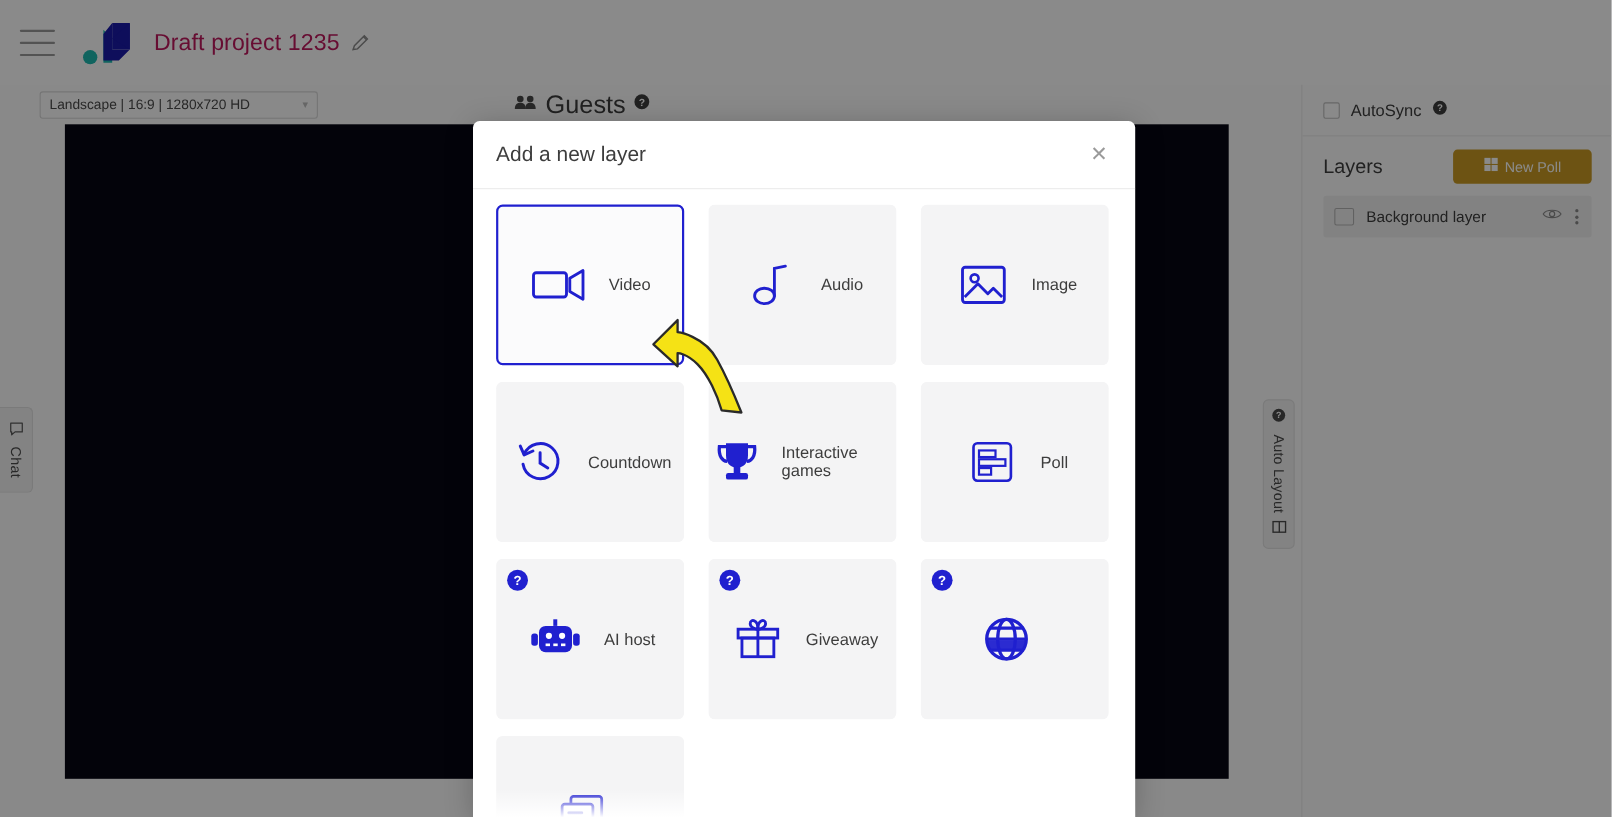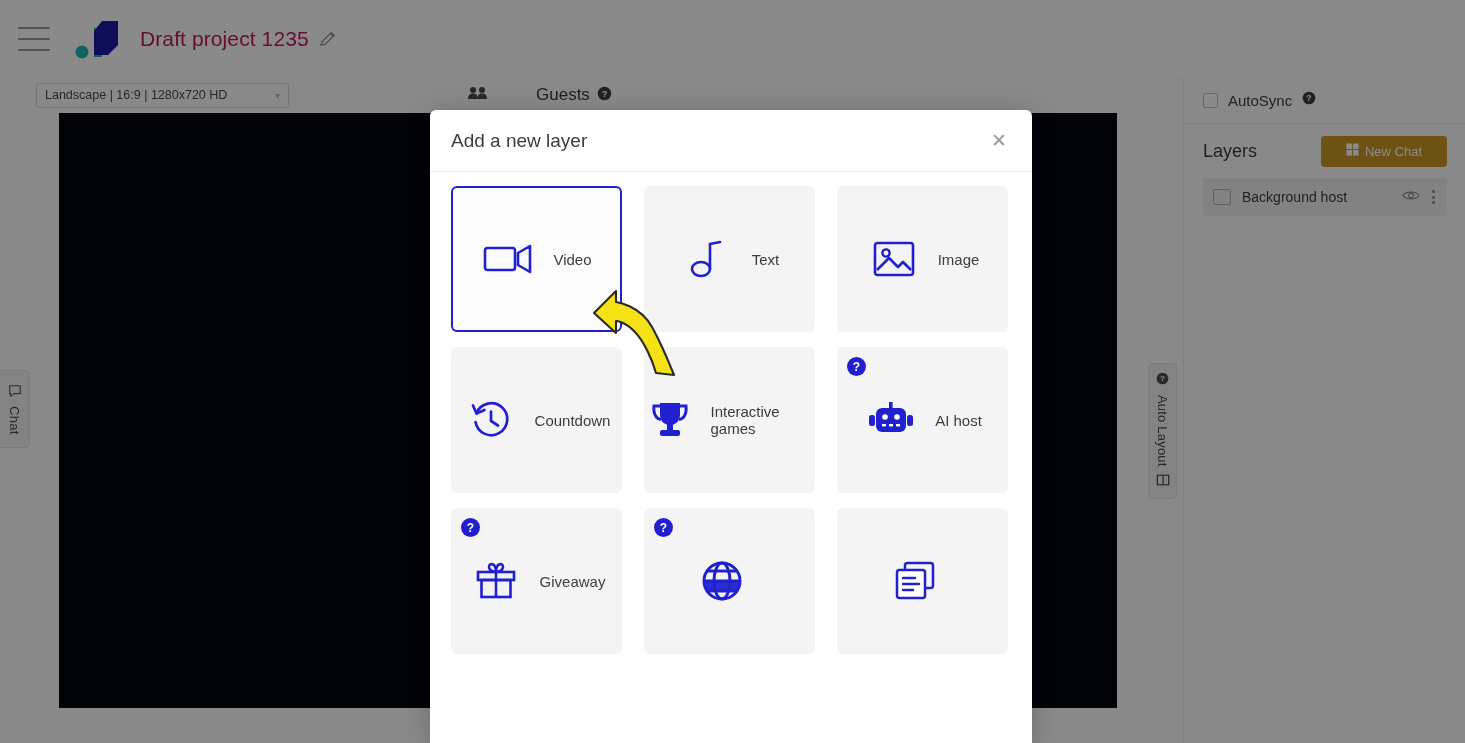--- a/index.html
+++ b/index.html
@@ -45,21 +45,21 @@
     position: absolute; left: 0; top: 77px; width: 1183px; height: 36px;
     background: #fdfdfd; display: flex; align-items: center;
   }
   .ratio-select {
     margin-left: 36px; width: 253px; height: 25px; border: 1px solid #d8d8d8;
     border-radius: 3px; background: #fdfdfd; display: flex; align-items: center;
     padding: 0 8px; font-size: 12.5px; color: #4a4a4a; cursor: pointer;
   }
   .ratio-select .caret { margin-left: auto; font-size: 10px; color: #bdbdbd; }
   .guests-wrap { margin-left: 178px; display: flex; align-items: center; gap: 7px; cursor: pointer; }
-  .guests-label { font-size: 17px; color: #3d3d3d; margin-left: 40px; }
+  .guests-label { font-size: 23px; color: #3d3d3d; }
 
   
   .stage { position: absolute; left: 0; top: 113px; width: 1183px; height: 630px; background: #fdfdfd; }
   .canvas { position: absolute; left: 59px; top: 0px; width: 1058px; height: 595px;
     background: #070714; }
 
   
   .chat-tab {
     position: absolute; left: 0px; top: 370px; width: 30px; height: 78px;
     background: #f2f2f2; border: 1px solid #e2e2e2; border-left: none;
@@ -253,27 +253,27 @@
         <span class="layers-title">Layers</span>
         <button class="newlayer-btn">
           <span>
             <svg viewBox="0 0 14 14" width="13" height="13">
               <rect x="0.5" y="0.5" width="6" height="6" fill="#ffffff"></rect>
               <rect x="7.5" y="0.5" width="6" height="6" fill="#ffffff"></rect>
               <rect x="0.5" y="7.5" width="6" height="6" fill="#ffffff"></rect>
               <rect x="7.5" y="7.5" width="6" height="6" fill="#ffffff"></rect>
             </svg>
           </span>
-          <span>New Chat</span>
+          <span>New Poll</span>
         </button>
       </div>
 
       <div class="layer-item">
         <span class="layer-thumb"></span>
-        <span class="layer-name">Background host</span>
+        <span class="layer-name">Background layer</span>
         <span class="layer-actions">
           <span>
             <svg viewBox="0 0 20 13" width="18" height="13">
               <path d="M1 6.5 C4 1.5 16 1.5 19 6.5 C16 11.5 4 11.5 1 6.5 Z" fill="none" stroke="#8a8a8a" stroke-width="1.2"></path>
               <circle cx="10" cy="6.5" r="2.6" fill="none" stroke="#8a8a8a" stroke-width="1.2"></circle>
             </svg>
           </span>
           <span class="dots-v">
             <i></i>
               <i></i>
@@ -305,21 +305,21 @@
           <span class="tile-label">Video</span>
         </div>
 
         <div class="tile">
           <span class="tile-icon">
             <svg viewBox="0 0 40 44" width="40" height="44">
               <ellipse cx="13" cy="32" rx="9" ry="7" fill="none" stroke="#2020cf" stroke-width="2.6"></ellipse>
               <path d="M22 32 L22 7 L32 5" fill="none" stroke="#2020cf" stroke-width="2.6" stroke-linecap="round"></path>
             </svg>
           </span>
-          <span class="tile-label">Text</span>
+          <span class="tile-label">Audio</span>
         </div>
 
         <div class="tile">
           <span class="tile-icon">
             <svg viewBox="0 0 44 40" width="44" height="40">
               <rect x="3" y="4" width="38" height="32" rx="2.5" fill="none" stroke="#2020cf" stroke-width="2.6"></rect>
               <circle cx="14" cy="14" r="3.6" fill="none" stroke="#2020cf" stroke-width="2.4"></circle>
               <path d="M5 31 L17 19 L26 28 L31 23 L39 31" fill="none" stroke="#2020cf" stroke-width="2.6" stroke-linejoin="round"></path>
             </svg>
           </span>
@@ -343,20 +343,31 @@
               <path d="M13 5 H33 V16 C33 23 29 27 23 27 C17 27 13 23 13 16 Z" fill="#2020cf"></path>
               <path d="M13 8 H7 C6 17 10 21 14 21.5" fill="none" stroke="#2020cf" stroke-width="3"></path>
               <path d="M33 8 H39 C40 17 36 21 32 21.5" fill="none" stroke="#2020cf" stroke-width="3"></path>
               <rect x="20" y="26" width="6" height="7" fill="#2020cf"></rect>
               <rect x="13" y="32" width="20" height="6" rx="2" fill="#2020cf"></rect>
             </svg>
           </span>
           <span class="tile-label">Interactive games</span>
         </div>
 
+        <div class="tile">
+          <span class="tile-icon">
+            <svg viewBox="0 0 42 42" width="42" height="42">
+              <rect x="4" y="4" width="34" height="34" rx="3.5" fill="none" stroke="#2020cf" stroke-width="2.4"></rect>
+              <rect x="9" y="10.5" width="15" height="6" fill="none" stroke="#2020cf" stroke-width="2"></rect>
+              <rect x="9" y="18.5" width="24" height="6" fill="none" stroke="#2020cf" stroke-width="2"></rect>
+              <rect x="9" y="26.5" width="11" height="6" fill="none" stroke="#2020cf" stroke-width="2"></rect>
+            </svg>
+          </span>
+          <span class="tile-label">Poll</span>
+        </div>
 
 
         <div class="tile">
           <span class="help-badge">?</span>
           <span class="tile-icon">
             <svg viewBox="0 0 50 42" width="50" height="42">
               <rect x="23" y="3" width="3.6" height="6" fill="#2020cf"></rect>
               <rect x="10" y="9" width="30" height="24" rx="6" fill="#2020cf"></rect>
               <rect x="3" y="16" width="6" height="11" rx="2.5" fill="#2020cf"></rect>
               <rect x="41" y="16" width="6" height="11" rx="2.5" fill="#2020cf"></rect>

